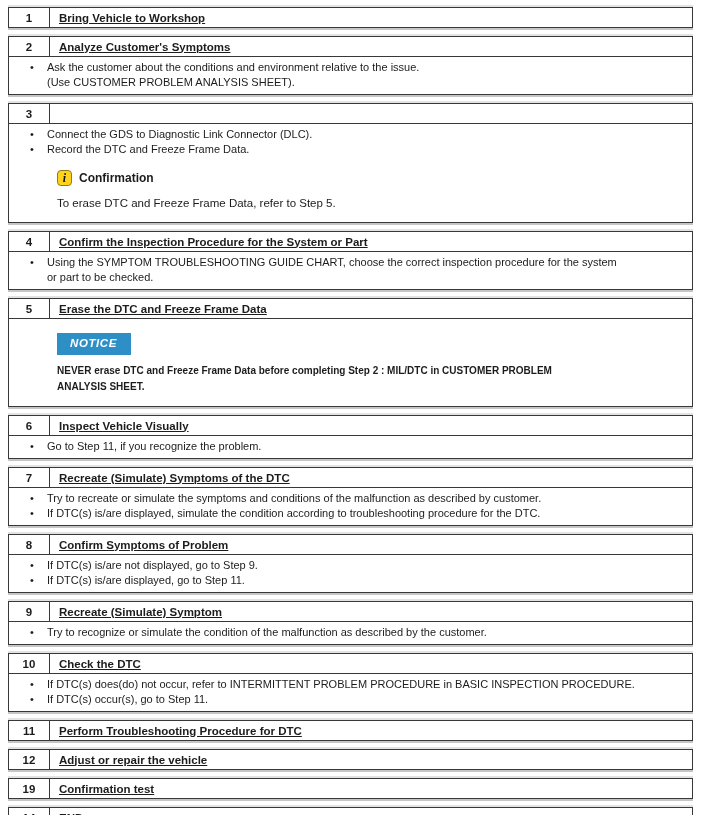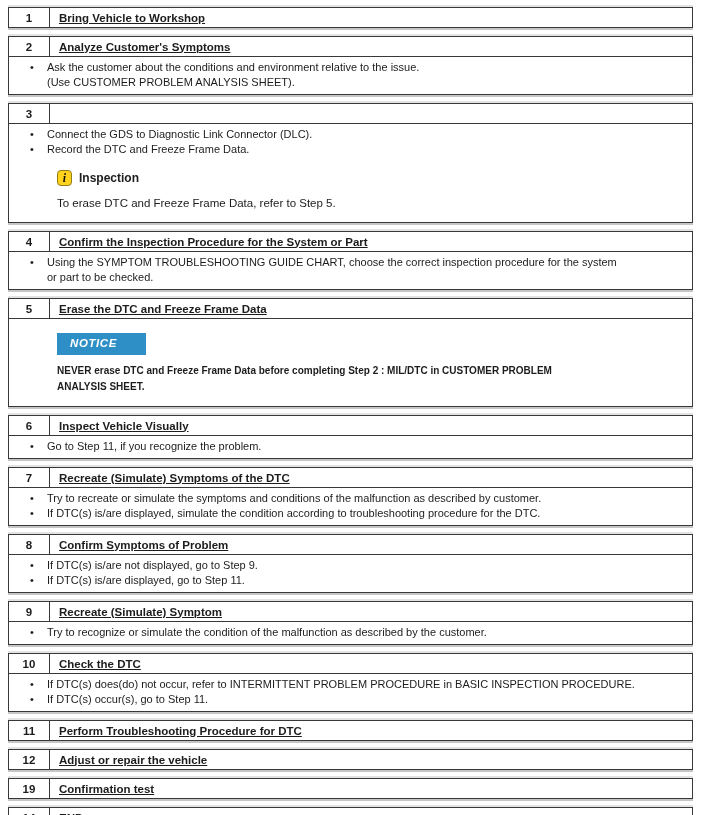--- a/index.html
+++ b/index.html
@@ -24,21 +24,21 @@
   .info-icon {
     width:15px; height:16px; box-sizing:border-box; border:1px solid #8f7d1a; border-radius:4px;
     display:flex; align-items:center; justify-content:center; margin-right:7px;
     font-family:"Liberation Serif",serif; font-style:italic; font-weight:700; font-size:12px; color:#111;
   }
   .info-label { font-weight:700; font-size:12px; }
   .info-note { font-size:11.5px; }
   .notice-block { margin-left:48px; margin-top:11px; padding-bottom:7px; }
   .notice-badge {
     display:inline-block; color:#ffffff; font-weight:700; font-style:italic;
-    font-size:11.5px; letter-spacing:0.6px; padding:3px 29px 4px 13px; margin-bottom:8px;
+    font-size:11.5px; letter-spacing:0.6px; padding:3px 14px 4px 13px; margin-bottom:8px;
   }
   .notice-text { font-weight:700; font-size:10px; line-height:16px; padding-right:12px; }
 </style>
 </head>
 <body>
 
 <div class="page">
 
   <section class="step">
     <div class="step-header">
@@ -76,21 +76,21 @@
       </div>
       <div class="bullet">
         <span class="dot">•</span>
         <div class="lines">
           <div>Record the DTC and Freeze Frame Data.</div>
         </div>
       </div>
       <div class="info-block">
         <div class="info-head">
           <span class="info-icon" style="background-color: rgb(255, 210, 28);">i</span>
-          <span class="info-label">Inspection</span>
+          <span class="info-label">Confirmation</span>
         </div>
         <div class="info-note">To erase DTC and Freeze Frame Data, refer to Step 5.</div>
       </div>
     </div>
   </section>
 
   <section class="step">
     <div class="step-header">
       <div class="step-num">4</div>
       <div class="step-title">Confirm the Inspection Procedure for the System or Part</div>

